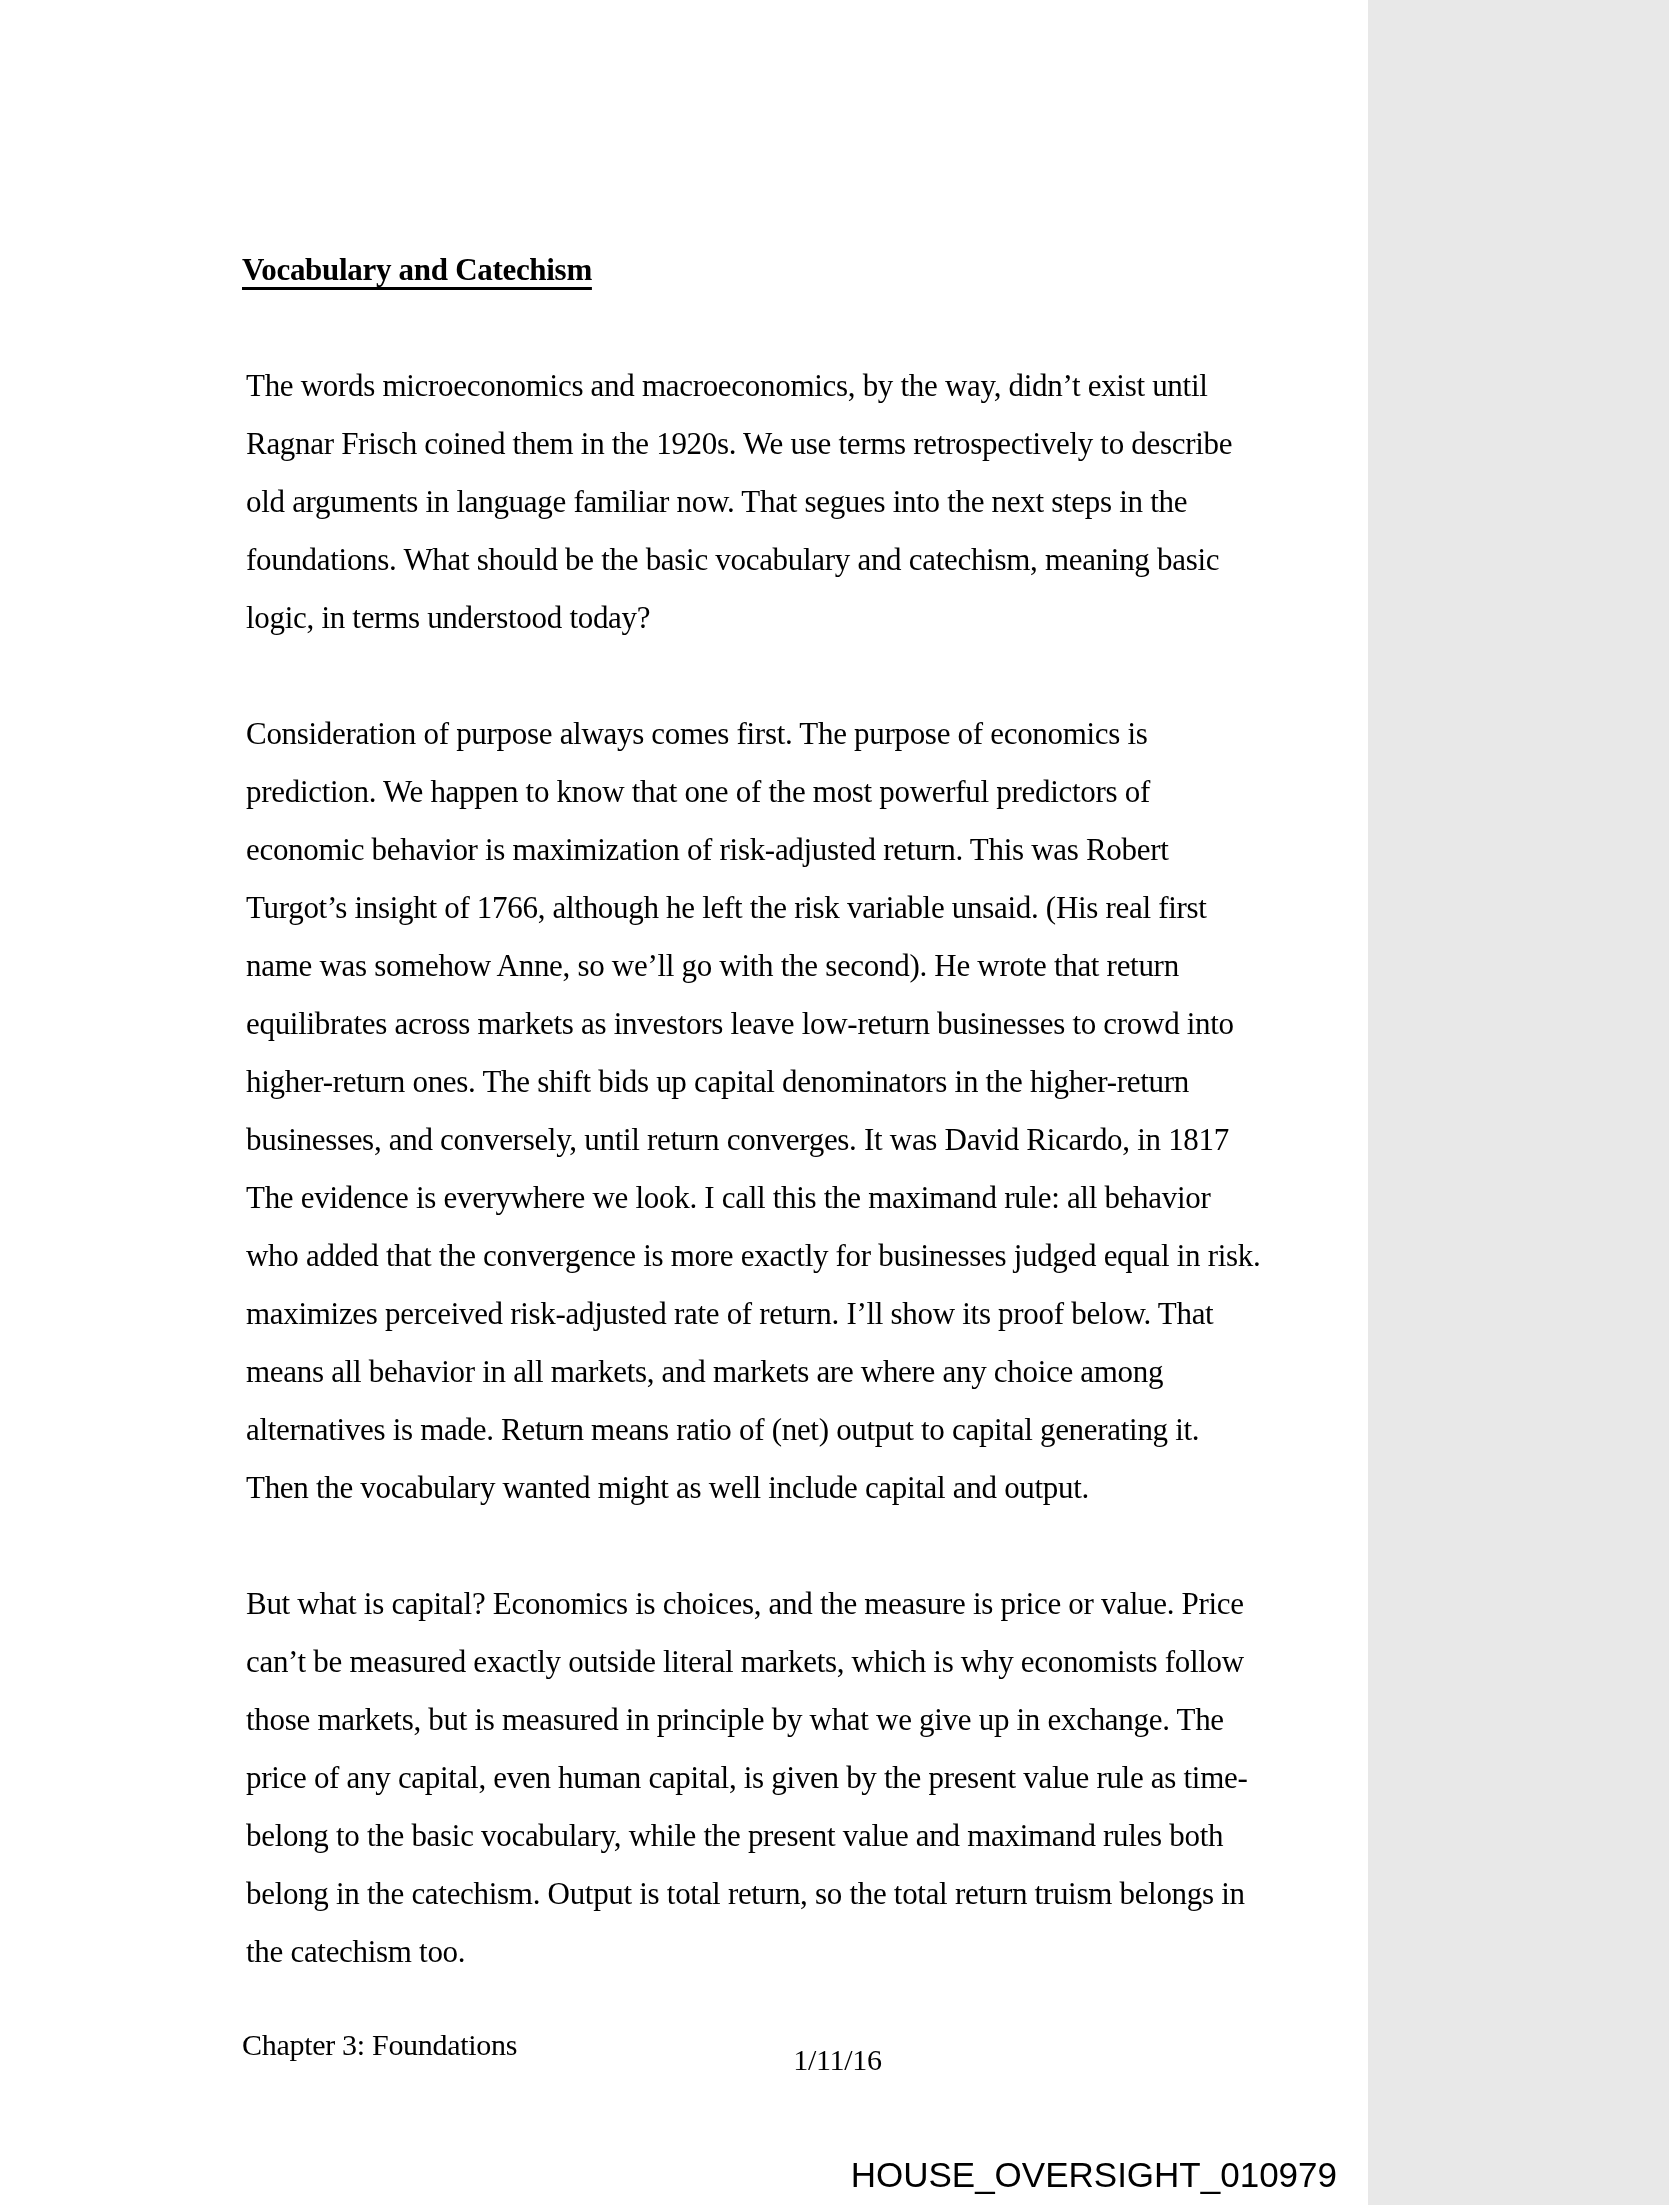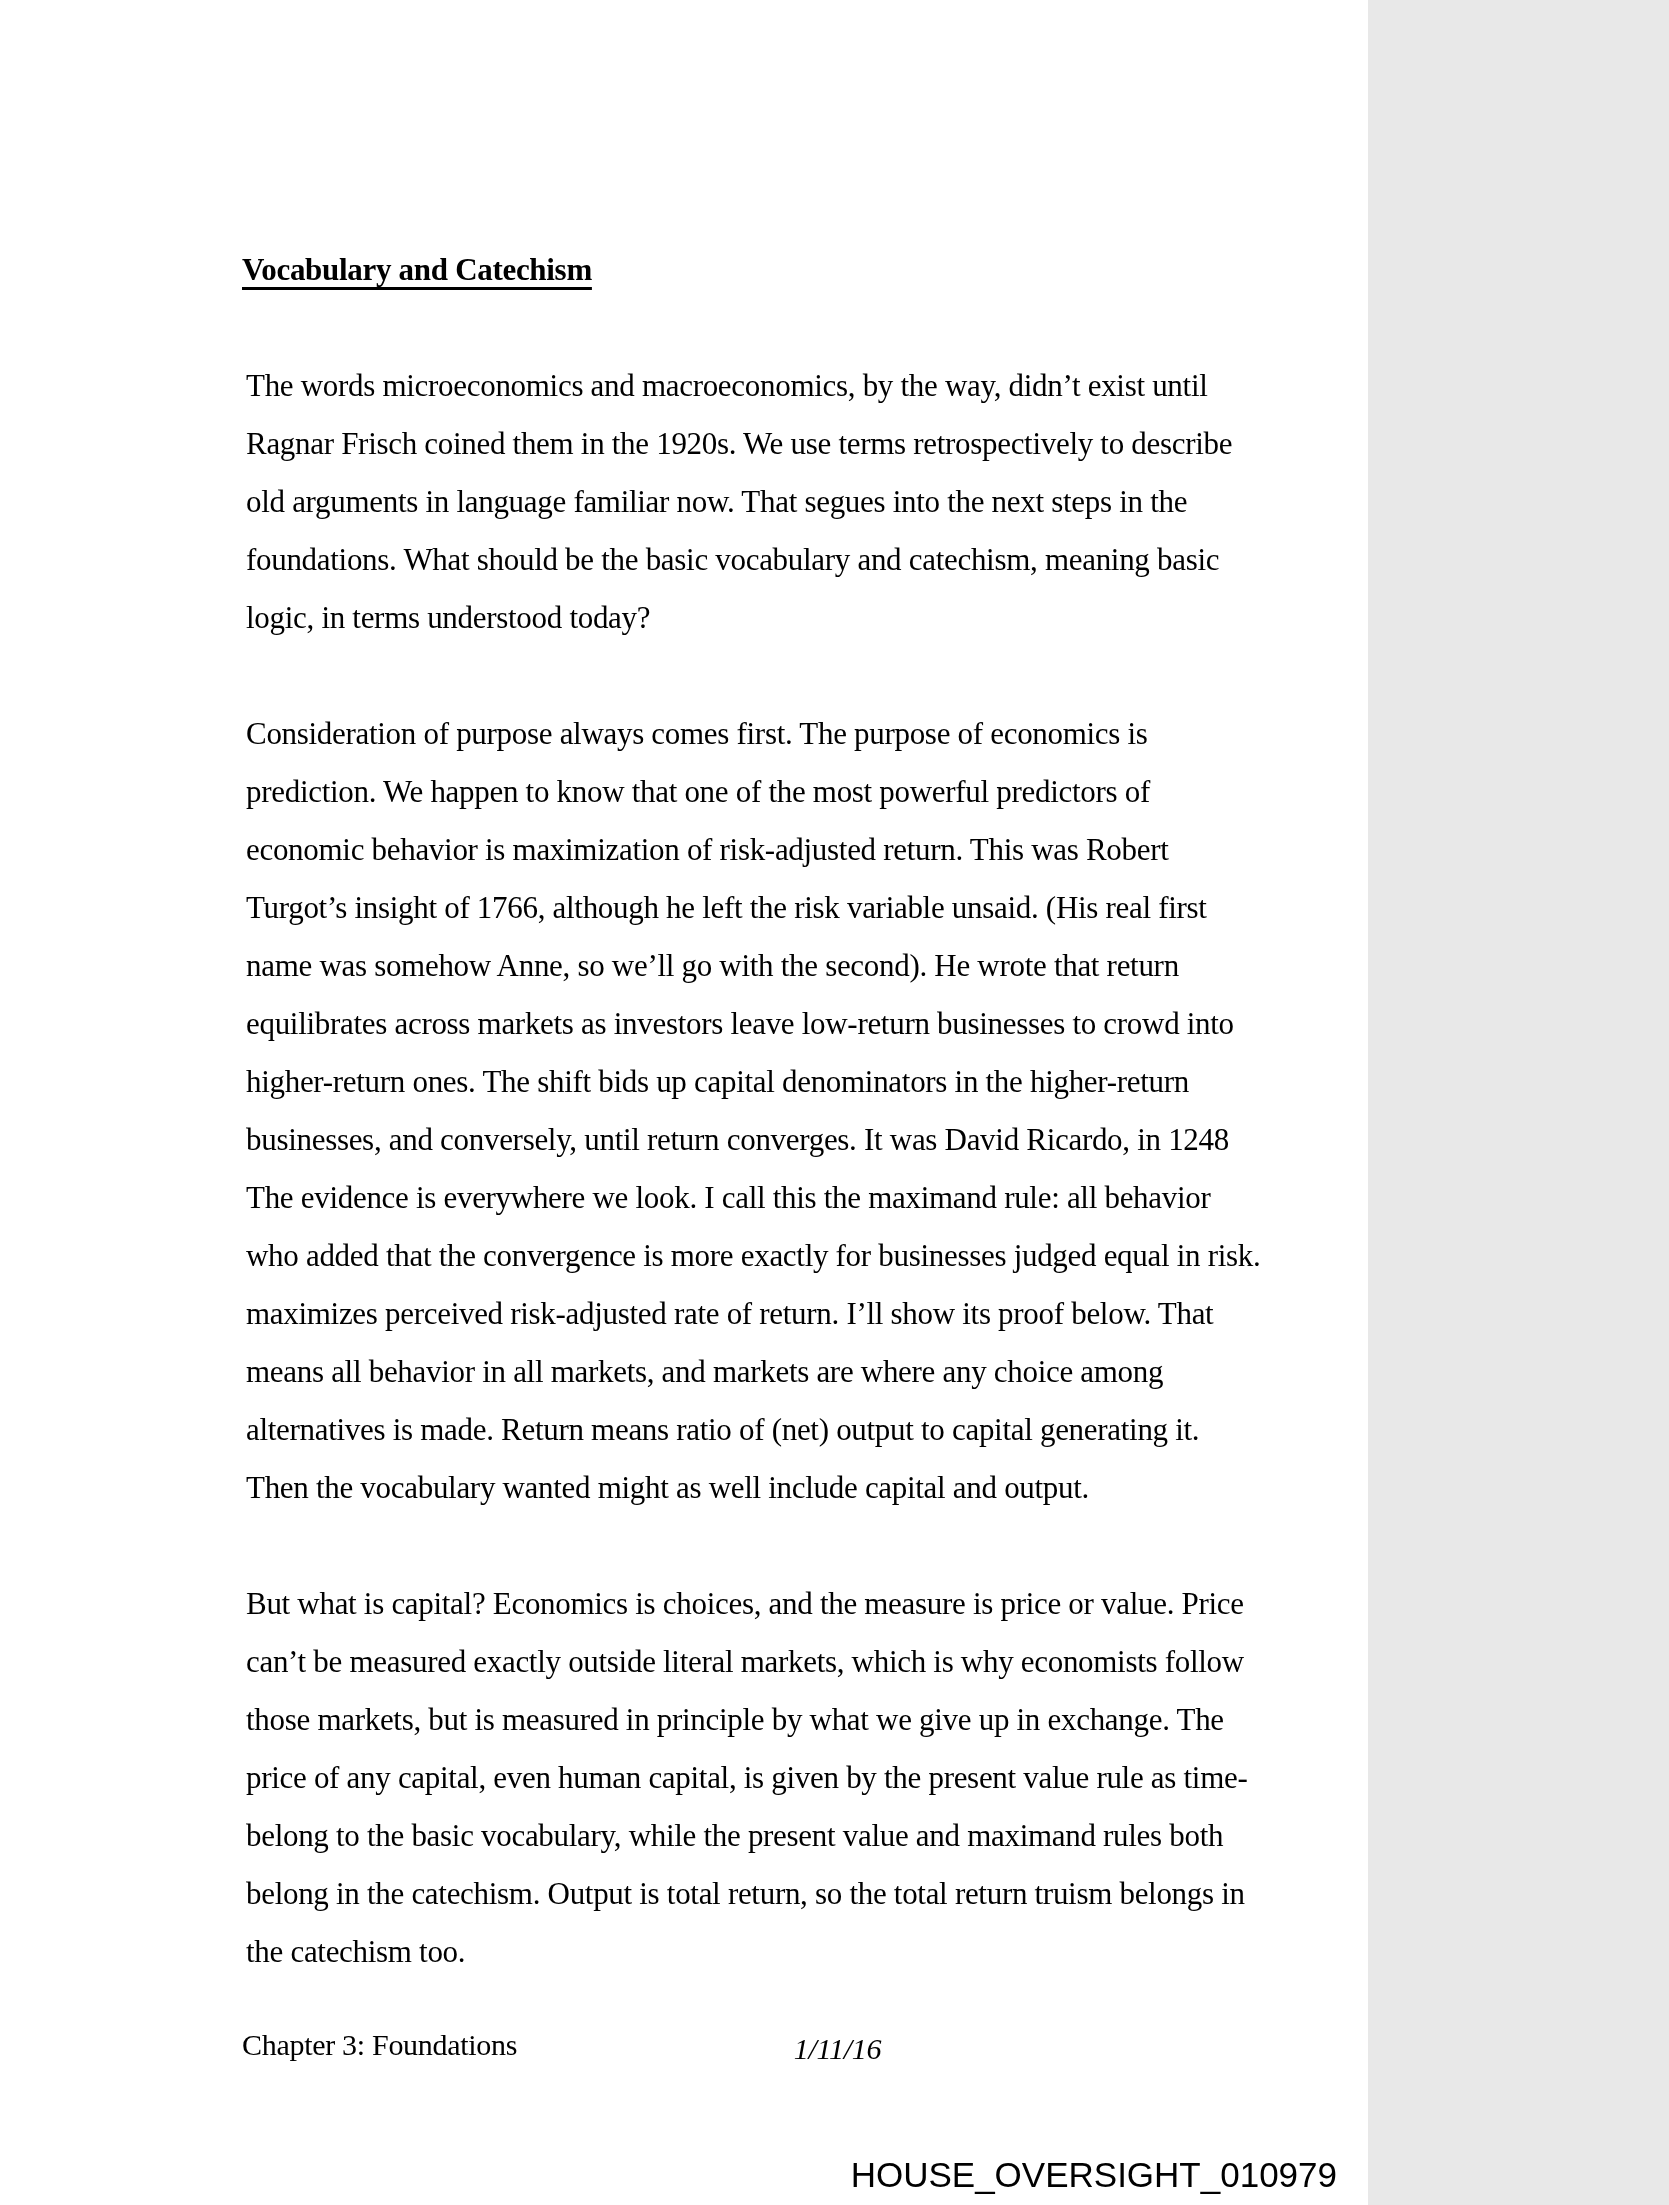--- a/index.html
+++ b/index.html
@@ -52,23 +52,22 @@
     letter-spacing: -0.3px;
   }
   .footer-chapter {
     position: absolute;
     left: 0;
     top: 0;
   }
   .footer-date {
     position: absolute;
     left: 50%;
-    top: 4px;
+    top: 15px;
     transform: translateX(-50%);
-    font-style: italic;
   }
   .footer-page-number {
     position: absolute;
     right: 10.5px;
     top: 0;
     font-size: 33px;
   }
   .bates-stamp {
     position: absolute;
     right: 31px;
@@ -93,21 +92,21 @@
         <div class="line">logic, in terms understood today?</div>
       </div>
     <div class="paragraph">
         <div class="line">Consideration of purpose always comes first. The purpose of economics is</div>
         <div class="line">prediction. We happen to know that one of the most powerful predictors of</div>
         <div class="line">economic behavior is maximization of risk-adjusted return. This was Robert</div>
         <div class="line">Turgot’s insight of 1766, although he left the risk variable unsaid. (His real first</div>
         <div class="line">name was somehow Anne, so we’ll go with the second). He wrote that return</div>
         <div class="line">equilibrates across markets as investors leave low-return businesses to crowd into</div>
         <div class="line">higher-return ones. The shift bids up capital denominators in the higher-return</div>
-        <div class="line">businesses, and conversely, until return converges. It was David Ricardo, in 1248</div>
+        <div class="line">businesses, and conversely, until return converges. It was David Ricardo, in 1817</div>
         <div class="line">The evidence is everywhere we look. I call this the maximand rule: all behavior</div>
         <div class="line">who added that the convergence is more exactly for businesses judged equal in risk.</div>
         <div class="line">maximizes perceived risk-adjusted rate of return. I’ll show its proof below. That</div>
         <div class="line">means all behavior in all markets, and markets are where any choice among</div>
         <div class="line">alternatives is made. Return means ratio of (net) output to capital generating it.</div>
         <div class="line">Then the vocabulary wanted might as well include capital and output.</div>
       </div>
     <div class="paragraph">
         <div class="line">But what is capital? Economics is choices, and the measure is price or value. Price</div>
         <div class="line">can’t be measured exactly outside literal markets, which is why economists follow</div>

